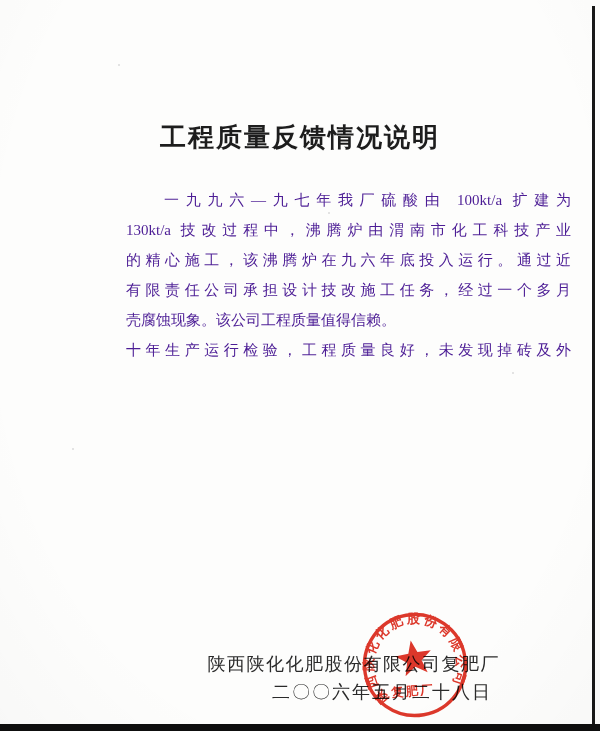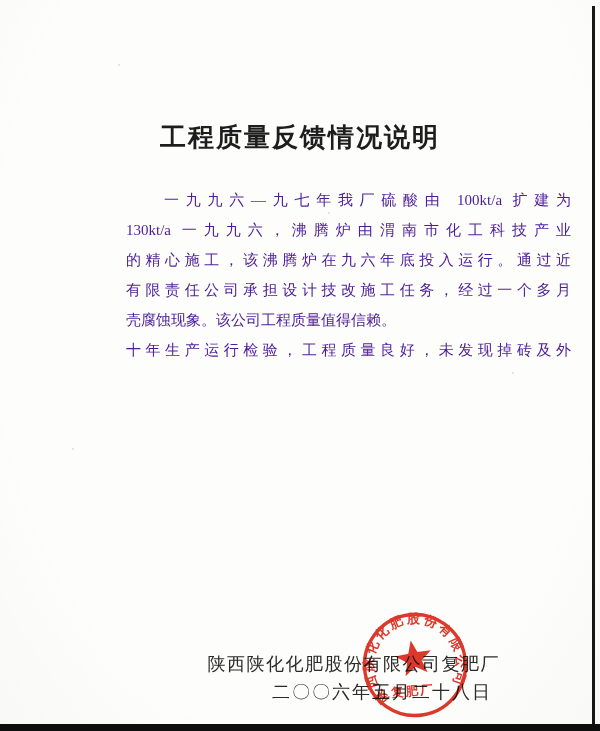--- a/index.html
+++ b/index.html
@@ -65,21 +65,21 @@
 </style>
 </head>
 <body>
 
 <div id="canvas">
 
   <div class="doc-title">工程质量反馈情况说明</div>
 
   <div class="body-block">
     <div class="body-line first">一九九六—九七年我厂硫酸由 100kt/a 扩建为</div>
-    <div class="body-line">130kt/a 一九九六，沸腾炉由渭南市化工科技产业</div>
+    <div class="body-line">130kt/a 技改过程中，沸腾炉由渭南市化工科技产业</div>
     <div class="body-line">的精心施工，该沸腾炉在九六年底投入运行。通过近</div>
     <div class="body-line">有限责任公司承担设计技改施工任务，经过一个多月</div>
     <div class="body-line last">壳腐蚀现象。该公司工程质量值得信赖。</div>
     <div class="body-line">十年生产运行检验，工程质量良好，未发现掉砖及外</div>
   </div>
 
   <div class="signature-line">陕西陕化化肥股份有限公司复肥厂</div>
 
   <div class="date-line">二〇〇六年五月二十八日</div>
 

